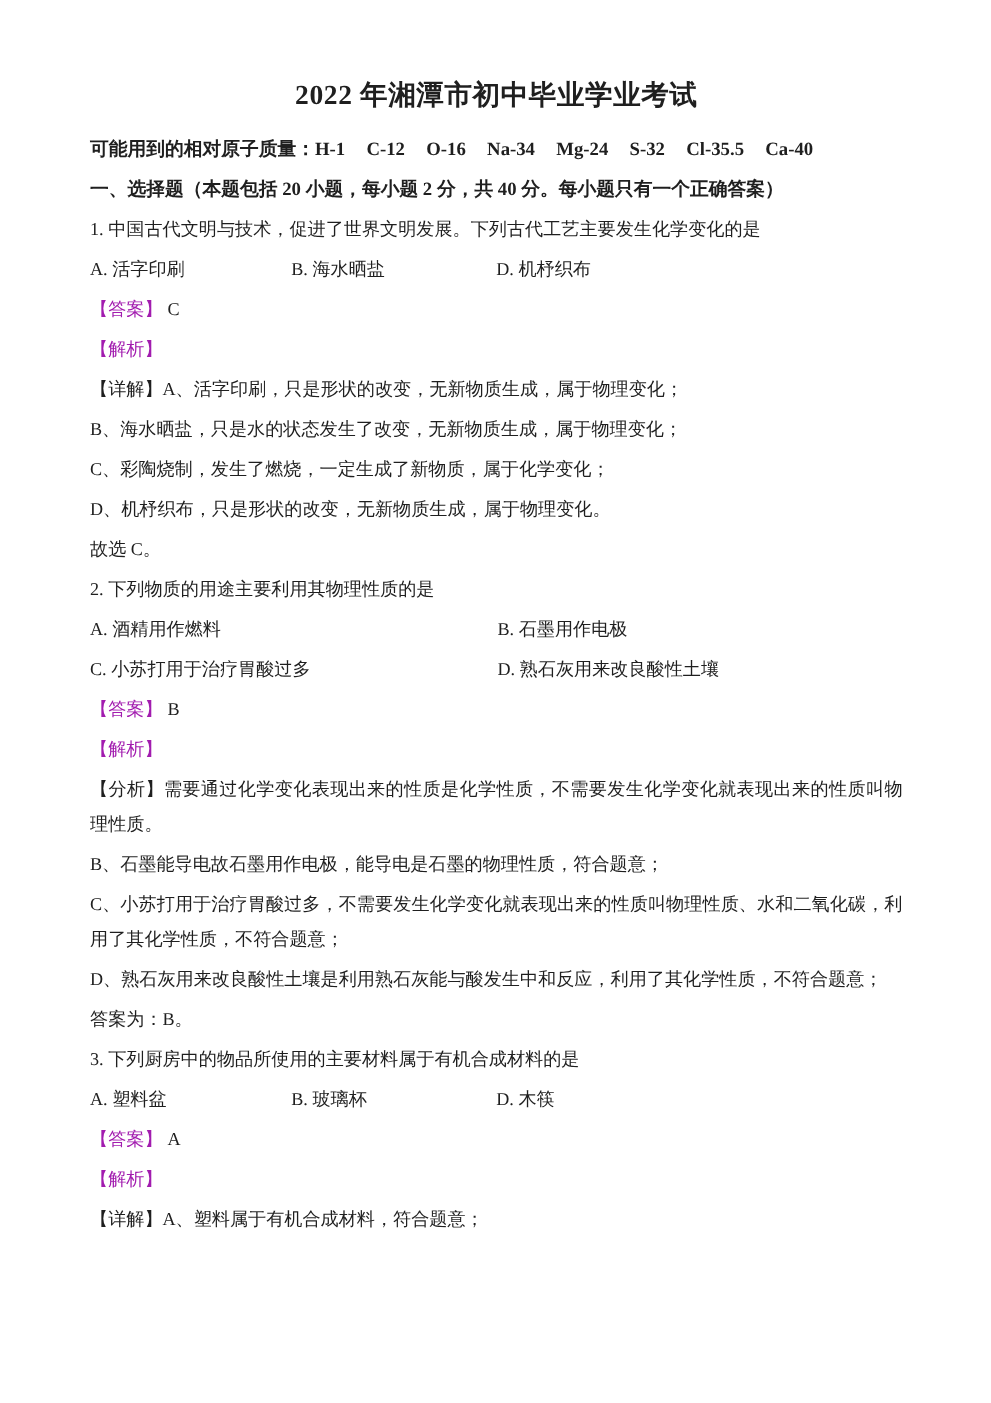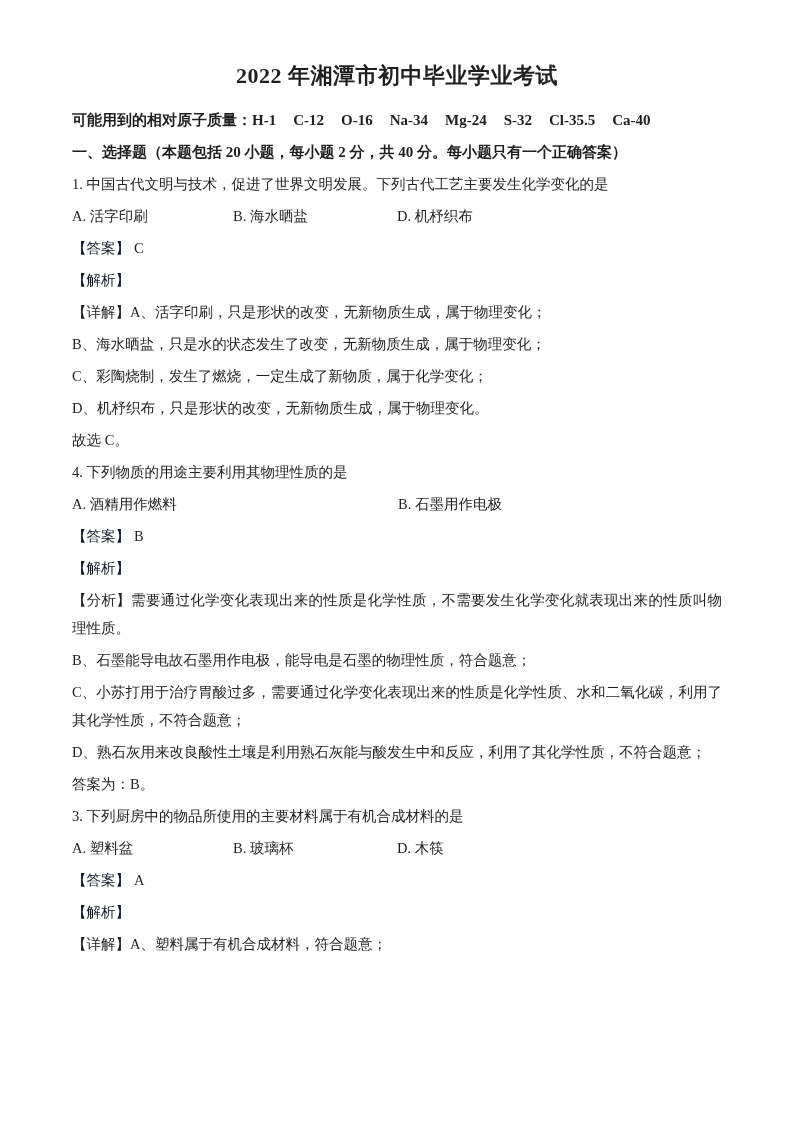--- a/index.html
+++ b/index.html
@@ -44,21 +44,21 @@
     margin: 0 0 4px 0;
     line-height: 28px;
   }
   .options2 {
     display: grid;
     grid-template-columns: 326px auto;
     margin: 0 0 4px 0;
     line-height: 28px;
   }
   .tag-blue {
-    color: #0f172a;
+    color: #a21caf;
   }
   .answer-letter {
     margin-left: 4px;
   }
   .am-token {
     margin-left: 17px;
   }
 </style>
 </head>
 <body>
@@ -81,30 +81,34 @@
     <p class="line"><span class="tag-blue">【答案】</span><span class="answer-letter">C</span></p>
     <p class="line"><span class="tag-blue">【解析】</span></p>
     <p class="line exp">【详解】A、活字印刷，只是形状的改变，无新物质生成，属于物理变化；</p>
     <p class="line exp">B、海水晒盐，只是水的状态发生了改变，无新物质生成，属于物理变化；</p>
     <p class="line exp">C、彩陶烧制，发生了燃烧，一定生成了新物质，属于化学变化；</p>
     <p class="line exp">D、机杼织布，只是形状的改变，无新物质生成，属于物理变化。</p>
     <p class="line exp">故选 C。</p>
   </section>
 
   <section>
-    <p class="line">4. 下列物质的用途主要利用其物理性质的是</p>
+    <p class="line">2. 下列物质的用途主要利用其物理性质的是</p>
     <div class="options2">
       <span>A. 酒精用作燃料</span>
       <span>B. 石墨用作电极</span>
+    </div>
+    <div class="options2">
+      <span>C. 小苏打用于治疗胃酸过多</span>
+      <span>D. 熟石灰用来改良酸性土壤</span>
     </div>
     <p class="line"><span class="tag-blue">【答案】</span><span class="answer-letter">B</span></p>
     <p class="line"><span class="tag-blue">【解析】</span></p>
     <p class="line exp">【分析】需要通过化学变化表现出来的性质是化学性质，不需要发生化学变化就表现出来的性质叫物理性质。</p>
     <p class="line exp">B、石墨能导电故石墨用作电极，能导电是石墨的物理性质，符合题意；</p>
-    <p class="line exp">C、小苏打用于治疗胃酸过多，需要通过化学变化表现出来的性质是化学性质、水和二氧化碳，利用了其化学性质，不符合题意；</p>
+    <p class="line exp">C、小苏打用于治疗胃酸过多，不需要发生化学变化就表现出来的性质叫物理性质、水和二氧化碳，利用了其化学性质，不符合题意；</p>
     <p class="line exp">D、熟石灰用来改良酸性土壤是利用熟石灰能与酸发生中和反应，利用了其化学性质，不符合题意；</p>
     <p class="line exp">答案为：B。</p>
   </section>
 
   <section>
     <p class="line">3. 下列厨房中的物品所使用的主要材料属于有机合成材料的是</p>
     <div class="options4">
       <span>A. 塑料盆</span>
       <span>B. 玻璃杯</span>
       <span>D. 木筷</span>

